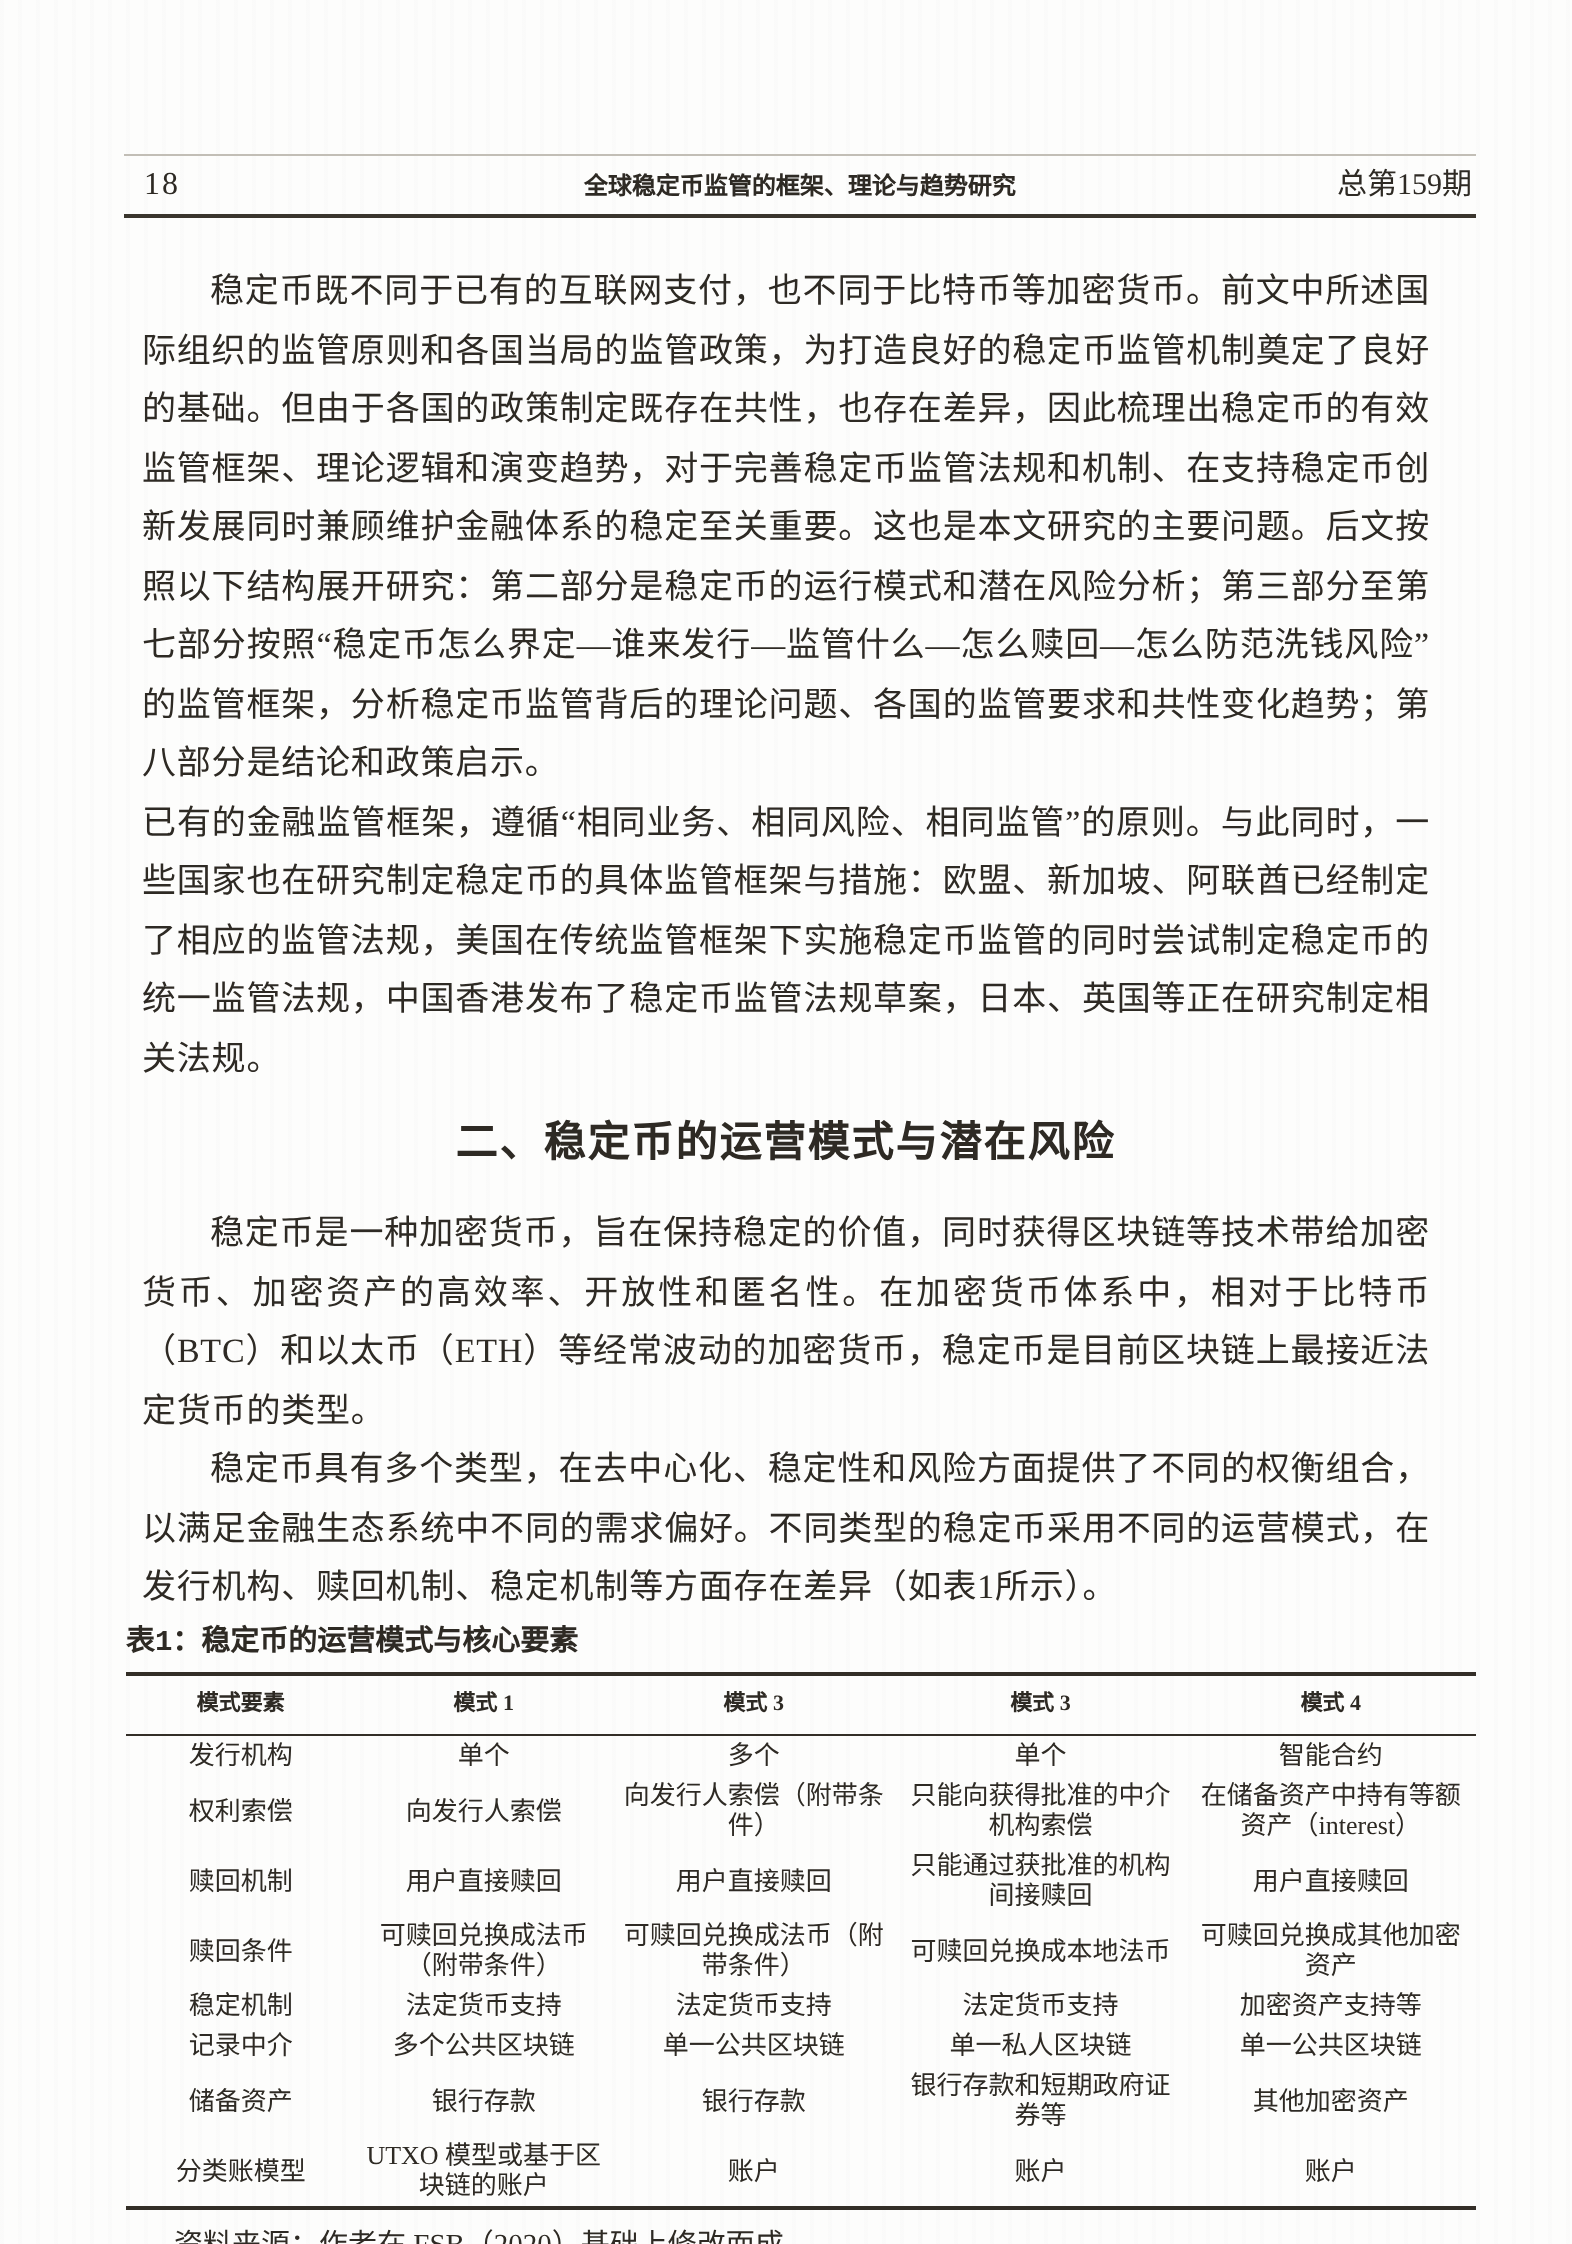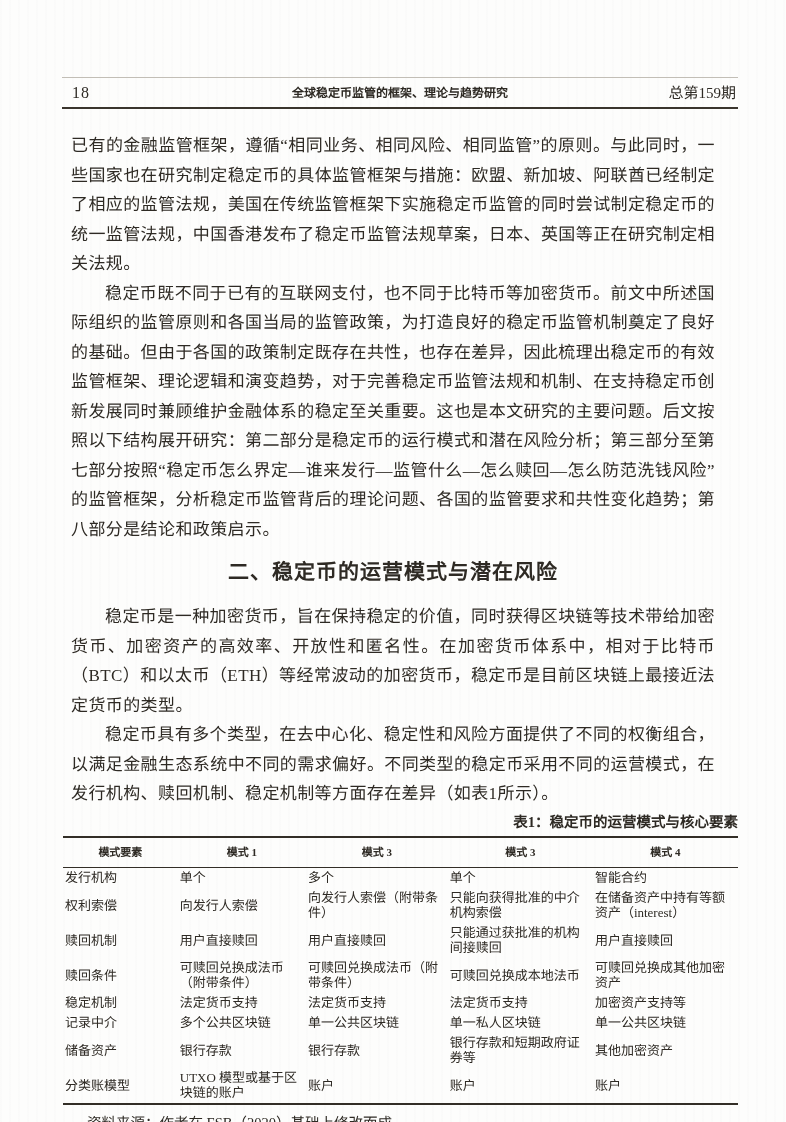--- a/index.html
+++ b/index.html
@@ -56,64 +56,64 @@
     text-align:center;
     font-family:"Liberation Sans","DejaVu Sans",sans-serif;
     font-weight:700;font-size:21px;line-height:30px;
     letter-spacing:1px;
   }
   .table-block{
     margin-left:-8px;width:675px;
   }
   .table-title{
     margin:4px 0 4px 0;
-    text-align:right;
-    font-family:Liberation Serif, serif;
+    text-align:left;
+    font-family:Liberation Mono, monospace;
     font-weight:700;font-size:14.5px;line-height:19px;
   }
   table.optable{
     width:675px;border-collapse:collapse;table-layout:fixed;
     border-top:2.5px solid #332e27;
     border-bottom:2.5px solid #332e27;
     font-size:13px;line-height:15px;
   }
   table.optable col.c0{width:17%;}
   table.optable col.c1{width:19%;}
   table.optable col.c2{width:21%;}
   table.optable col.c3{width:21.5%;}
   table.optable col.c4{width:21.5%;}
   table.optable th{
     font-weight:700;padding:7px 2px;text-align:center;vertical-align:middle;
     border-bottom:1.5px solid #332e27;
     font-size:11px;
   }
   table.optable td{
-    padding:2.5px 2px;vertical-align:middle;
+    padding:2.5px 2px;text-align:center;vertical-align:middle;
   }
   .source-note{
     margin:8px 0 0 0;padding-left:24px;
     font-size:14.5px;line-height:20px;
   }
 </style>
 </head>
 <body>
 
 <div class="page">
 
   <div class="running-header">
     <div class="row">
       <span class="pageno">18</span>
       <div class="htitle">全球稳定币监管的框架、理论与趋势研究</div>
       <span class="issue">总第159期</span>
     </div>
   </div>
 
   <div class="body-text">
+    <p class="para indent">稳定币既不同于已有的互联网支付，也不同于比特币等加密货币。前文中所述国际组织的监管原则和各国当局的监管政策，为打造良好的稳定币监管机制奠定了良好的基础。但由于各国的政策制定既存在共性，也存在差异，因此梳理出稳定币的有效监管框架、理论逻辑和演变趋势，对于完善稳定币监管法规和机制、在支持稳定币创新发展同时兼顾维护金融体系的稳定至关重要。这也是本文研究的主要问题。后文按照以下结构展开研究：第二部分是稳定币的运行模式和潜在风险分析；第三部分至第七部分按照“稳定币怎么界定—谁来发行—监管什么—怎么赎回—怎么防范洗钱风险”的监管框架，分析稳定币监管背后的理论问题、各国的监管要求和共性变化趋势；第八部分是结论和政策启示。</p>
     <p class="para">已有的金融监管框架，遵循“相同业务、相同风险、相同监管”的原则。与此同时，一些国家也在研究制定稳定币的具体监管框架与措施：欧盟、新加坡、阿联酋已经制定了相应的监管法规，美国在传统监管框架下实施稳定币监管的同时尝试制定稳定币的统一监管法规，中国香港发布了稳定币监管法规草案，日本、英国等正在研究制定相关法规。</p>
-    <p class="para indent">稳定币既不同于已有的互联网支付，也不同于比特币等加密货币。前文中所述国际组织的监管原则和各国当局的监管政策，为打造良好的稳定币监管机制奠定了良好的基础。但由于各国的政策制定既存在共性，也存在差异，因此梳理出稳定币的有效监管框架、理论逻辑和演变趋势，对于完善稳定币监管法规和机制、在支持稳定币创新发展同时兼顾维护金融体系的稳定至关重要。这也是本文研究的主要问题。后文按照以下结构展开研究：第二部分是稳定币的运行模式和潜在风险分析；第三部分至第七部分按照“稳定币怎么界定—谁来发行—监管什么—怎么赎回—怎么防范洗钱风险”的监管框架，分析稳定币监管背后的理论问题、各国的监管要求和共性变化趋势；第八部分是结论和政策启示。</p>
     <h2 class="section-heading">二、稳定币的运营模式与潜在风险</h2>
     <p class="para indent">稳定币是一种加密货币，旨在保持稳定的价值，同时获得区块链等技术带给加密货币、加密资产的高效率、开放性和匿名性。在加密货币体系中，相对于比特币（BTC）和以太币（ETH）等经常波动的加密货币，稳定币是目前区块链上最接近法定货币的类型。</p>
     <p class="para indent">稳定币具有多个类型，在去中心化、稳定性和风险方面提供了不同的权衡组合，以满足金融生态系统中不同的需求偏好。不同类型的稳定币采用不同的运营模式，在发行机构、赎回机制、稳定机制等方面存在差异（如表1所示）。</p>
 
     <div class="table-block">
       <div class="table-title">表1：稳定币的运营模式与核心要素</div>
       <table class="optable">
         <colgroup>
           <col class="c0">
             <col class="c1">

